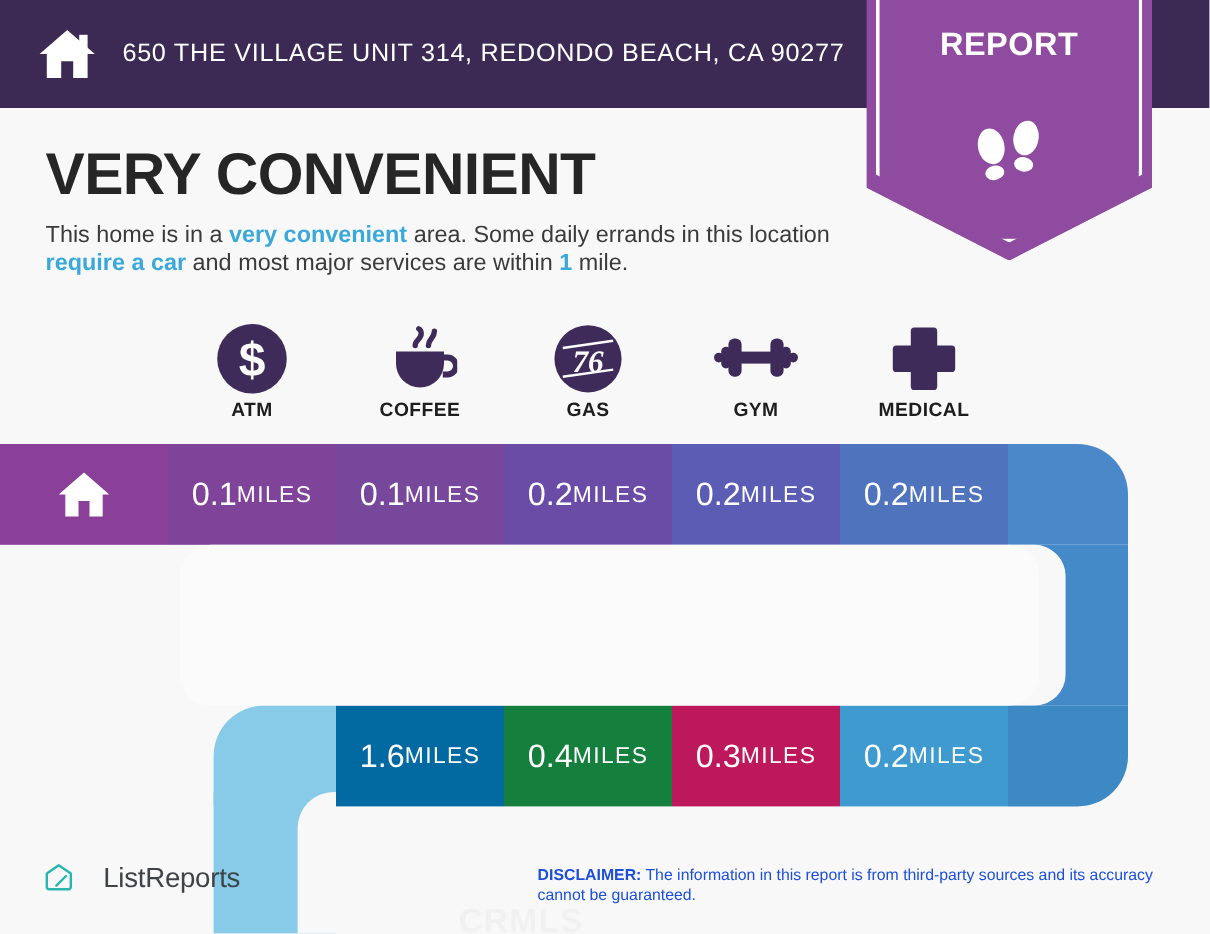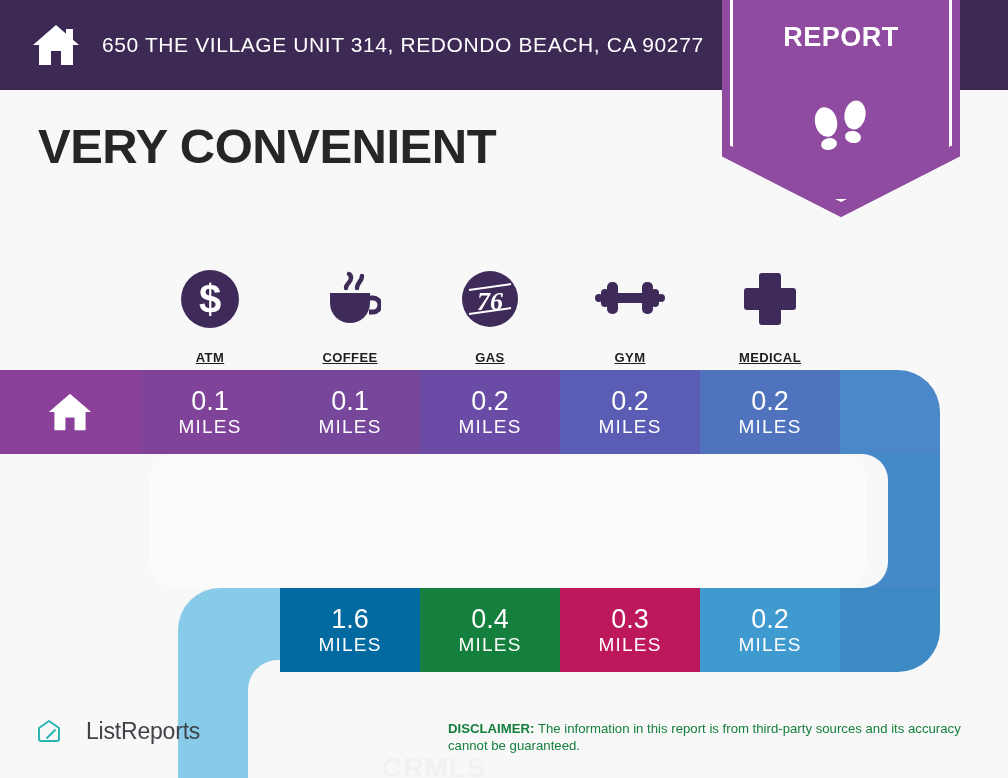--- a/index.html
+++ b/index.html
@@ -63,32 +63,32 @@
   }
   .hl { color: #3aa8d8; font-weight: 700; }
 
   
   .icon-row { position: absolute; display: flex; }
   #icon-row-1 { left: 140px; top: 268px; }
   #icon-row-2 { left: 280px; top: 486px; }
   .icon-cell { width: 140px; display: flex; flex-direction: column; align-items: center; }
   .icon-art { height: 62px; display: flex; align-items: center; justify-content: center; }
   .icon-label {
-    margin-top: 20px; font-size: 13px; font-weight: 700;
-    color: #1d1d1d; letter-spacing: .4px; white-space: nowrap; text-decoration: underline;
+    margin-top: 4px; font-size: 16px; font-weight: 700;
+    color: #1d1d1d; letter-spacing: .4px; white-space: nowrap;
   }
 
   
   #snake { position: absolute; left: 0; top: 370px; width: 1008px; height: 408px; }
   .bar { position: absolute; height: 84px; display: flex; }
   #bar-1 { left: 0; top: 0; }
   #bar-2 { left: 280px; top: 218px; }
   .seg {
     width: 140px; height: 84px;
-    display: flex; flex-direction: column;
+    display: flex; flex-direction: row;
     align-items: center; justify-content: center;
     color: #ffffff;
   }
   .seg-val { font-size: 27px; font-weight: 400; line-height: 28px; }
   .seg-unit { font-size: 19px; letter-spacing: 1.2px; margin-top: 1px; }
   .seg-home { }
   #uturn-top { position: absolute; left: 840px; top: 0; width: 100px; height: 84px; background:#4b88c9; border-top-right-radius: 42px;}
   #uturn-mid { position: absolute; left: 840px; top: 84px; width: 100px; height: 134px; background: #4489c8; }
   #uturn-bot { position: absolute; left: 840px; top: 218px; width: 100px; height: 84px; background: #3d89c4; border-bottom-right-radius: 42px;}
   #uturn-notch {
@@ -117,21 +117,21 @@
   }
 
   
   #logo { position: absolute; left: 36px; top: 718px; display: flex; align-items: center; }
   #logo-mark { width: 26px; height: 26px; flex: 0 0 auto; }
   #logo-text {
     margin-left: 24px; font-size: 23px; color: #3f4348; letter-spacing: -.2px;
   }
   #disclaimer {
     position: absolute; left: 448px; top: 720px; width: 520px;
-    font-size: 13.2px; line-height: 17px; color: #15803d;
+    font-size: 13.2px; line-height: 17px; color: #1d4ed8;
   }
   #disclaimer b { font-weight: 700; }
   #watermark {
     position: absolute; left: 382px; top: 752px;
     font-size: 28px; font-weight: 700; color: #f1f1f1; letter-spacing: 1px;
   }
 </style>
 </head>
 <body>
 
@@ -154,20 +154,23 @@
     <div>REPORT</div>
   </div>
   <svg id="badge-feet" viewBox="0 0 80 62">
     <ellipse fill="#fff" cx="26" cy="22" rx="11" ry="15" transform="rotate(-12 26 22)"></ellipse>
     <ellipse fill="#fff" cx="29" cy="44" rx="8" ry="6" transform="rotate(-12 29 44)"></ellipse>
     <ellipse fill="#fff" cx="55" cy="15" rx="10.5" ry="14.5" transform="rotate(10 55 15)"></ellipse>
     <ellipse fill="#fff" cx="53" cy="37" rx="8" ry="6" transform="rotate(10 53 37)"></ellipse>
   </svg>
 
   <div id="headline">VERY CONVENIENT</div>
+  <div id="subcopy">
+    <span>This home is in a </span><span class="hl">very convenient</span><span> area. Some daily errands in this location </span><span class="hl">require a car</span><span> and most major services are within </span><span class="hl">1</span><span> mile.</span>
+  </div>
 
   <div class="icon-row" id="icon-row-1">
     <div class="icon-cell">
       <div class="icon-art">
         <svg width="60" height="60" viewBox="0 0 60 60">
           <circle cx="30" cy="30" r="29" fill="#3f2b59"></circle>
           <text x="30" y="44" font-family="Liberation Sans, sans-serif" font-size="40" font-weight="700" fill="#fff" text-anchor="middle">$</text>
         </svg>
       </div>
       <div class="icon-label">ATM</div>

